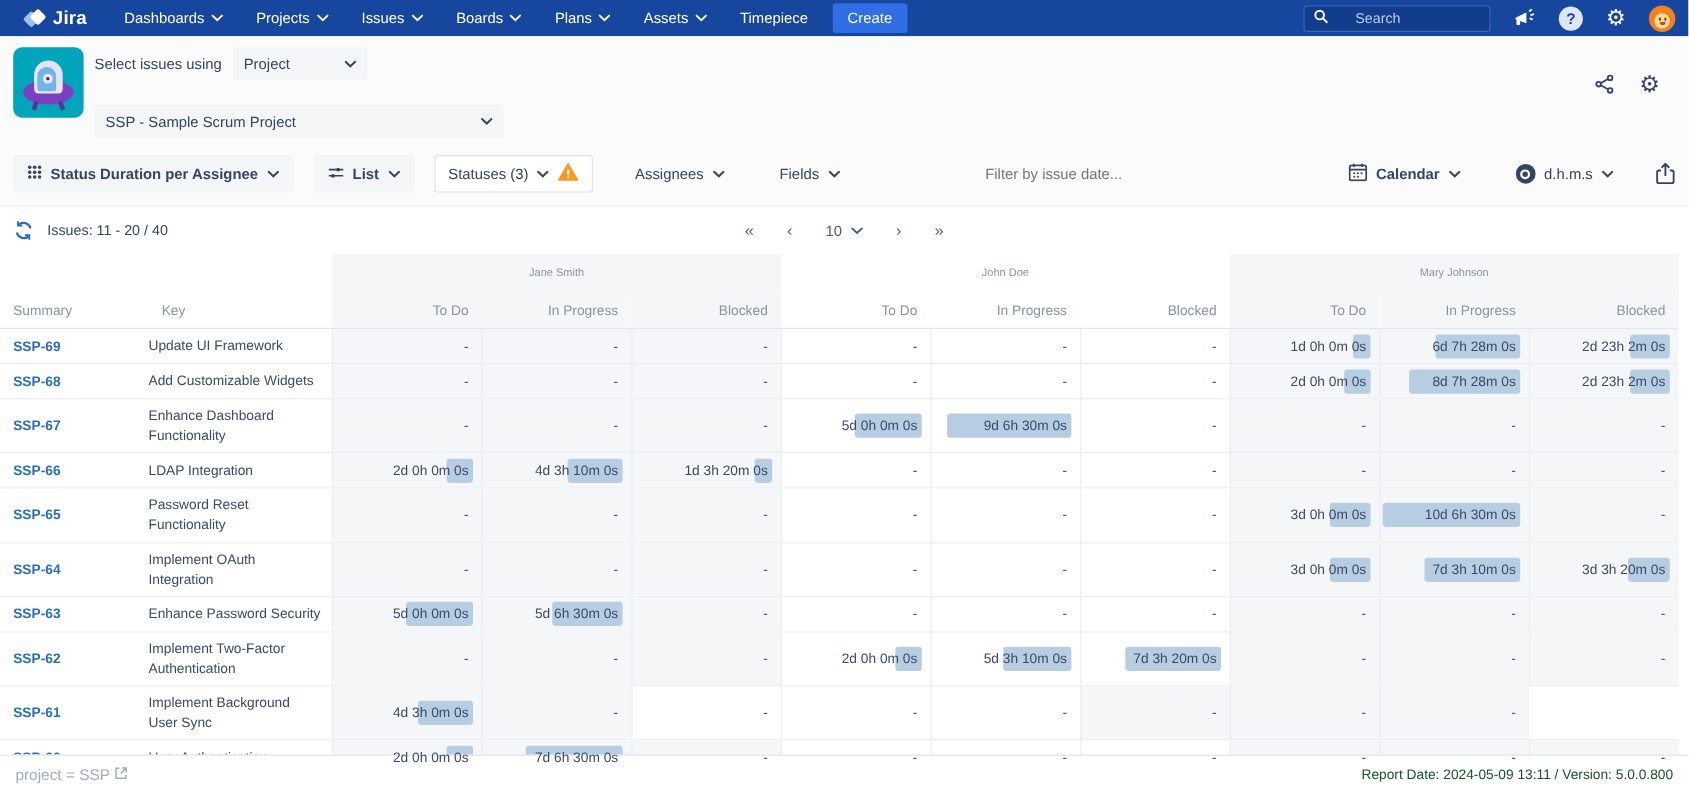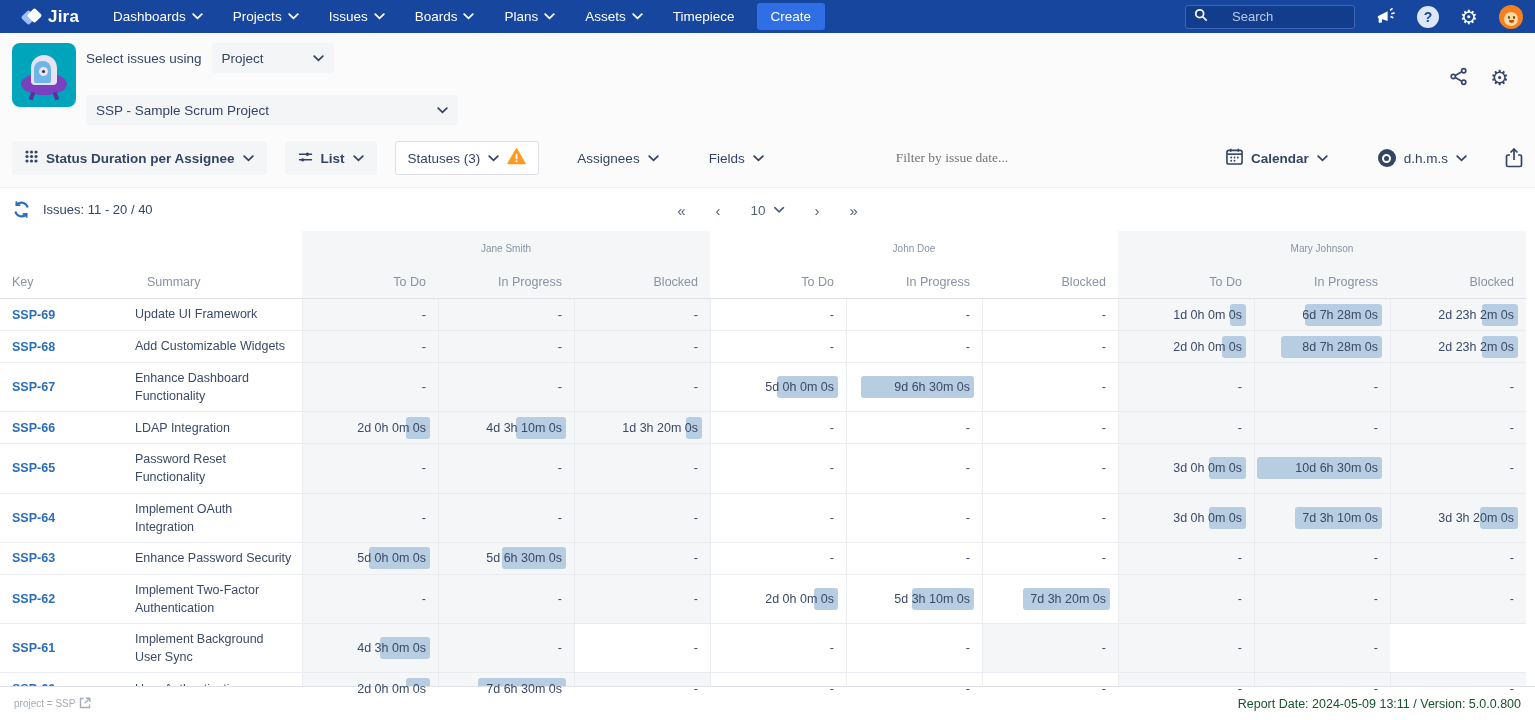--- a/index.html
+++ b/index.html
@@ -54,21 +54,21 @@
   .gh-right .hicon { cursor:pointer; display:flex; }
 
   
   .toolbar { display:flex; align-items:center; padding:10px 12px 12px 12px; background:#FBFBFC; }
   .tb-btn { display:flex; align-items:center; gap:8px; background:#F4F5F7; border:1px solid #F4F5F7; border-radius:3px;
     height:34px; padding:0 12px; font-size:13.5px; color:#344563; cursor:pointer; white-space:nowrap; }
   .tb-btn.outlined { background:#fff; border:1px solid #DFE1E6; }
   .tb-btn.plain { background:transparent; border:none; }
   .tb-gap { width:18px; } .tb-gap-lg { width:26px; }
   .date-filter { border:none; background:transparent; font-size:13.5px; color:#b91c1c; outline:none; width:180px;
-    margin-left:120px; font-family:Liberation Serif, serif; }
+    margin-left:120px; font-family:Liberation Sans, sans-serif; }
   .tb-right { margin-left:auto; display:flex; align-items:center; gap:26px; }
   .eye-icon { width:18px; height:18px; border-radius:50%; background:#344563; display:flex; align-items:center; justify-content:center; }
   .eye-icon .iris { width:9px; height:9px; border-radius:50%; border:2px solid #fff; background:#344563; }
 
   .chev { display:inline-flex; align-items:center; color:inherit; }
 
   
   .pag-row { position:relative; height:44px; display:flex; align-items:center; padding:0 12px; border-top:1px solid #F0F1F3; background:#fff; }
   .issues-label { display:flex; align-items:center; gap:12px; font-size:13px; color:#344563; }
   .pag-center { position:absolute; left:50%; top:50%; transform:translate(-50%,-50%); display:flex; align-items:center; gap:30px;
@@ -93,21 +93,21 @@
   .scell { display:flex; align-items:center; font-size:12.5px; color:#3B4A66; padding:6px 10px 6px 0; line-height:1.45; }
   .dcell { position:relative; display:flex; align-items:center; justify-content:flex-end; padding-right:12px;
     font-size:12.5px; color:#3B4A66; border-left:1px solid #EBECF0; }
   .dcell .bar { position:absolute; right:8px; top:50%; transform:translateY(-50%); height:22px; border-radius:3px;
     background:#B7CDE2; }
   .dcell .val { position:relative; z-index:1; }
 
   
   .footer { position:absolute; left:0; right:0; bottom:0; height:34px; border-top:1px solid #DFE1E6;
     display:flex; align-items:center; justify-content:space-between; padding:0 14px; background:#fff; }
-  .footer .jql { display:flex; align-items:center; gap:4px; font-size:10px; color:#A5ADBA; cursor:pointer; }
+  .footer .jql { display:flex; align-items:center; gap:4px; font-size:14px; color:#A5ADBA; cursor:pointer; }
   .footer .meta { font-size:12.5px; color:#14532d; }
 </style>
 </head>
 <body>
 
 <div class="navbar">
   <div class="logo">
     <span class="logo-mark">
         <span class="d1"></span>
         <span class="d2"></span>
@@ -385,22 +385,22 @@
 </div>
 
 <div class="table" id="report-table">
     <div class="trow group-row">
       <div style="grid-column: span 2;"></div>
       <div class="group-cell gbg">Jane Smith</div>
       <div class="group-cell">John Doe</div>
       <div class="group-cell gbg">Mary Johnson</div>
     </div>
     <div class="trow hdr-row">
+      <div class="hcell left">Summary</div>
       <div class="hcell left">Key</div>
-      <div class="hcell left">Summary</div>
       <div class="hcell right gbg">To Do</div>
       <div class="hcell right gbg">In Progress</div>
       <div class="hcell right gbg">Blocked</div>
       <div class="hcell right">To Do</div>
       <div class="hcell right">In Progress</div>
       <div class="hcell right">Blocked</div>
       <div class="hcell right gbg">To Do</div>
       <div class="hcell right gbg">In Progress</div>
       <div class="hcell right gbg">Blocked</div>
     </div>

